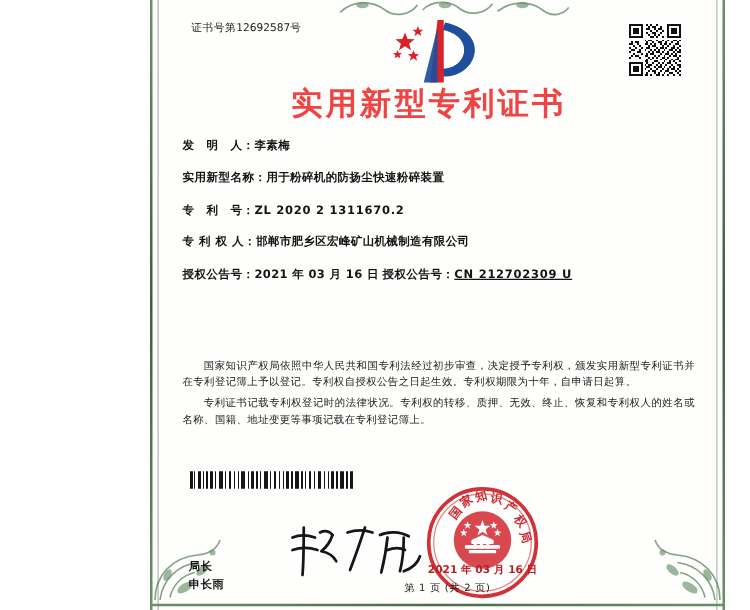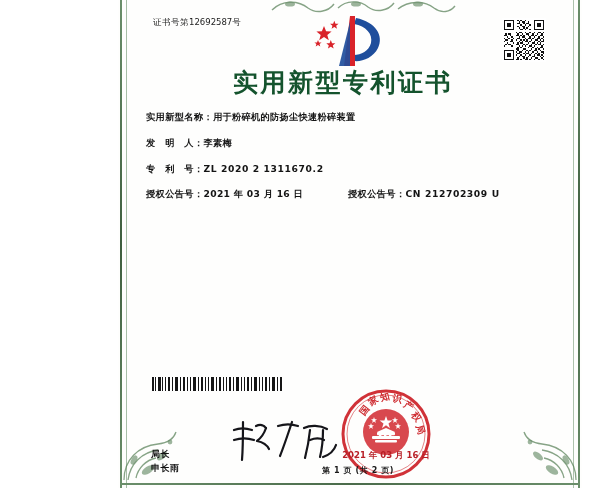--- a/index.html
+++ b/index.html
@@ -119,21 +119,21 @@
 
   .doc-title {
     position: absolute;
     left: 0; right: 14px;
     top: 66px;
     text-align: center;
     font-family: "DejaVu Sans", "Liberation Sans", sans-serif;
     font-size: 25px;
     font-weight: 700;
     letter-spacing: 2.5px;
-    color: #14532d;
+    color: #ef4444;
   }
 
   
   .fields {
     position: absolute;
     left: 28px;
     top: 112px;
     right: 24px;
   }
   .field-row {
@@ -149,21 +149,21 @@
     font-weight: 700;
     letter-spacing: .4px;
   }
   .f-value {
     font-weight: 700;
     letter-spacing: .3px;
   }
   .f-value.mono-ish { letter-spacing: .6px; text-align: right; }
   .row-inline-2 {
     display: inline-block;
-    margin-left: 42px;
+    text-decoration: underline;
   }
 
   
   .para-block {
     position: absolute;
     left: 28px;
     right: 26px;
     top: 286px;
   }
   .para {
@@ -211,21 +211,21 @@
     width: 92px;
     height: 92px;
   }
 
   .footer {
     position: absolute;
     left: 16px; right: 0;
     bottom: 12px;
     text-align: center;
     font-size: 8px;
-    font-weight: 700;
+    font-weight: 400;
     color: #1a1a1a;
     letter-spacing: .6px;
   }
 </style>
 </head>
 <body>
 
 <div class="page">
 
   <div class="scan-left"></div>
@@ -475,35 +475,42 @@
         <polygon points="22,12 24.1,17.2 29.6,17.4 25.3,20.9 26.8,26.2 22,23 17.2,26.2 18.7,20.9 14.4,17.4 19.9,17.2"></polygon>
         <polygon points="33,6 34.4,9.5 38,9.6 35.2,11.9 36.2,15.4 33,13.3 29.8,15.4 30.8,11.9 28,9.6 31.6,9.5" transform="scale(0.85) translate(5,2)"></polygon>
         <polygon points="30,28 31.4,31.5 35,31.6 32.2,33.9 33.2,37.4 30,35.3 26.8,37.4 27.8,33.9 25,31.6 28.6,31.5" transform="scale(0.9) translate(2,1)"></polygon>
         <polygon points="16,26 17,28.4 19.6,28.5 17.6,30.1 18.3,32.6 16,31.1 13.7,32.6 14.4,30.1 12.4,28.5 15,28.4"></polygon>
       </g>
     </svg>
 
     <div class="doc-title">实用新型专利证书</div>
 
     <div class="fields">
+      <div class="field-row">
+        <span class="f-label">发　明　人：</span><span class="f-value">李素梅</span>
+      </div>
       <div class="field-row title-row">
         <span class="f-label">实用新型名称：</span><span class="f-value">用于粉碎机的防扬尘快速粉碎装置</span>
       </div>
       <div class="field-row">
-        <span class="f-label">发　明　人：</span><span class="f-value">李素梅</span>
+        <span class="f-label">专　利　号：</span><span class="f-value mono-ish">ZL 2020 2 1311670.2</span>
       </div>
       <div class="field-row">
-        <span class="f-label">专　利　号：</span><span class="f-value mono-ish">ZL 2020 2 1311670.2</span>
+        <span class="f-label">专 利 权 人：</span><span class="f-value">邯郸市肥乡区宏峰矿山机械制造有限公司</span>
       </div>
       <div class="field-row">
         <span class="f-label">授权公告号：</span><span class="f-value">2021 年 03 月 16 日</span>
         <span class="row-inline-2"><span class="f-label">授权公告号：</span><span class="f-value mono-ish">CN 212702309 U</span></span>
       </div>
     </div>
 
+    <div class="para-block">
+      <p class="para">国家知识产权局依照中华人民共和国专利法经过初步审查，决定授予专利权，颁发实用新型专利证书并在专利登记簿上予以登记。专利权自授权公告之日起生效。专利权期限为十年，自申请日起算。</p>
+      <p class="para">专利证书记载专利权登记时的法律状况。专利权的转移、质押、无效、终止、恢复和专利权人的姓名或名称、国籍、地址变更等事项记载在专利登记簿上。</p>
+    </div>
 
     <svg class="barcode" viewBox="0 0 132 14" shape-rendering="crispEdges">
       <rect width="132" height="14" fill="#ffffff"></rect>
       <g fill="#161616">
         <rect x="1" y="0" width="2" height="14"></rect>
           <rect x="4" y="0" width="1" height="14"></rect>
         <rect x="7" y="0" width="3" height="14"></rect>
           <rect x="11" y="0" width="1" height="14"></rect>
         <rect x="14" y="0" width="1" height="14"></rect>
           <rect x="17" y="0" width="2" height="14"></rect>

